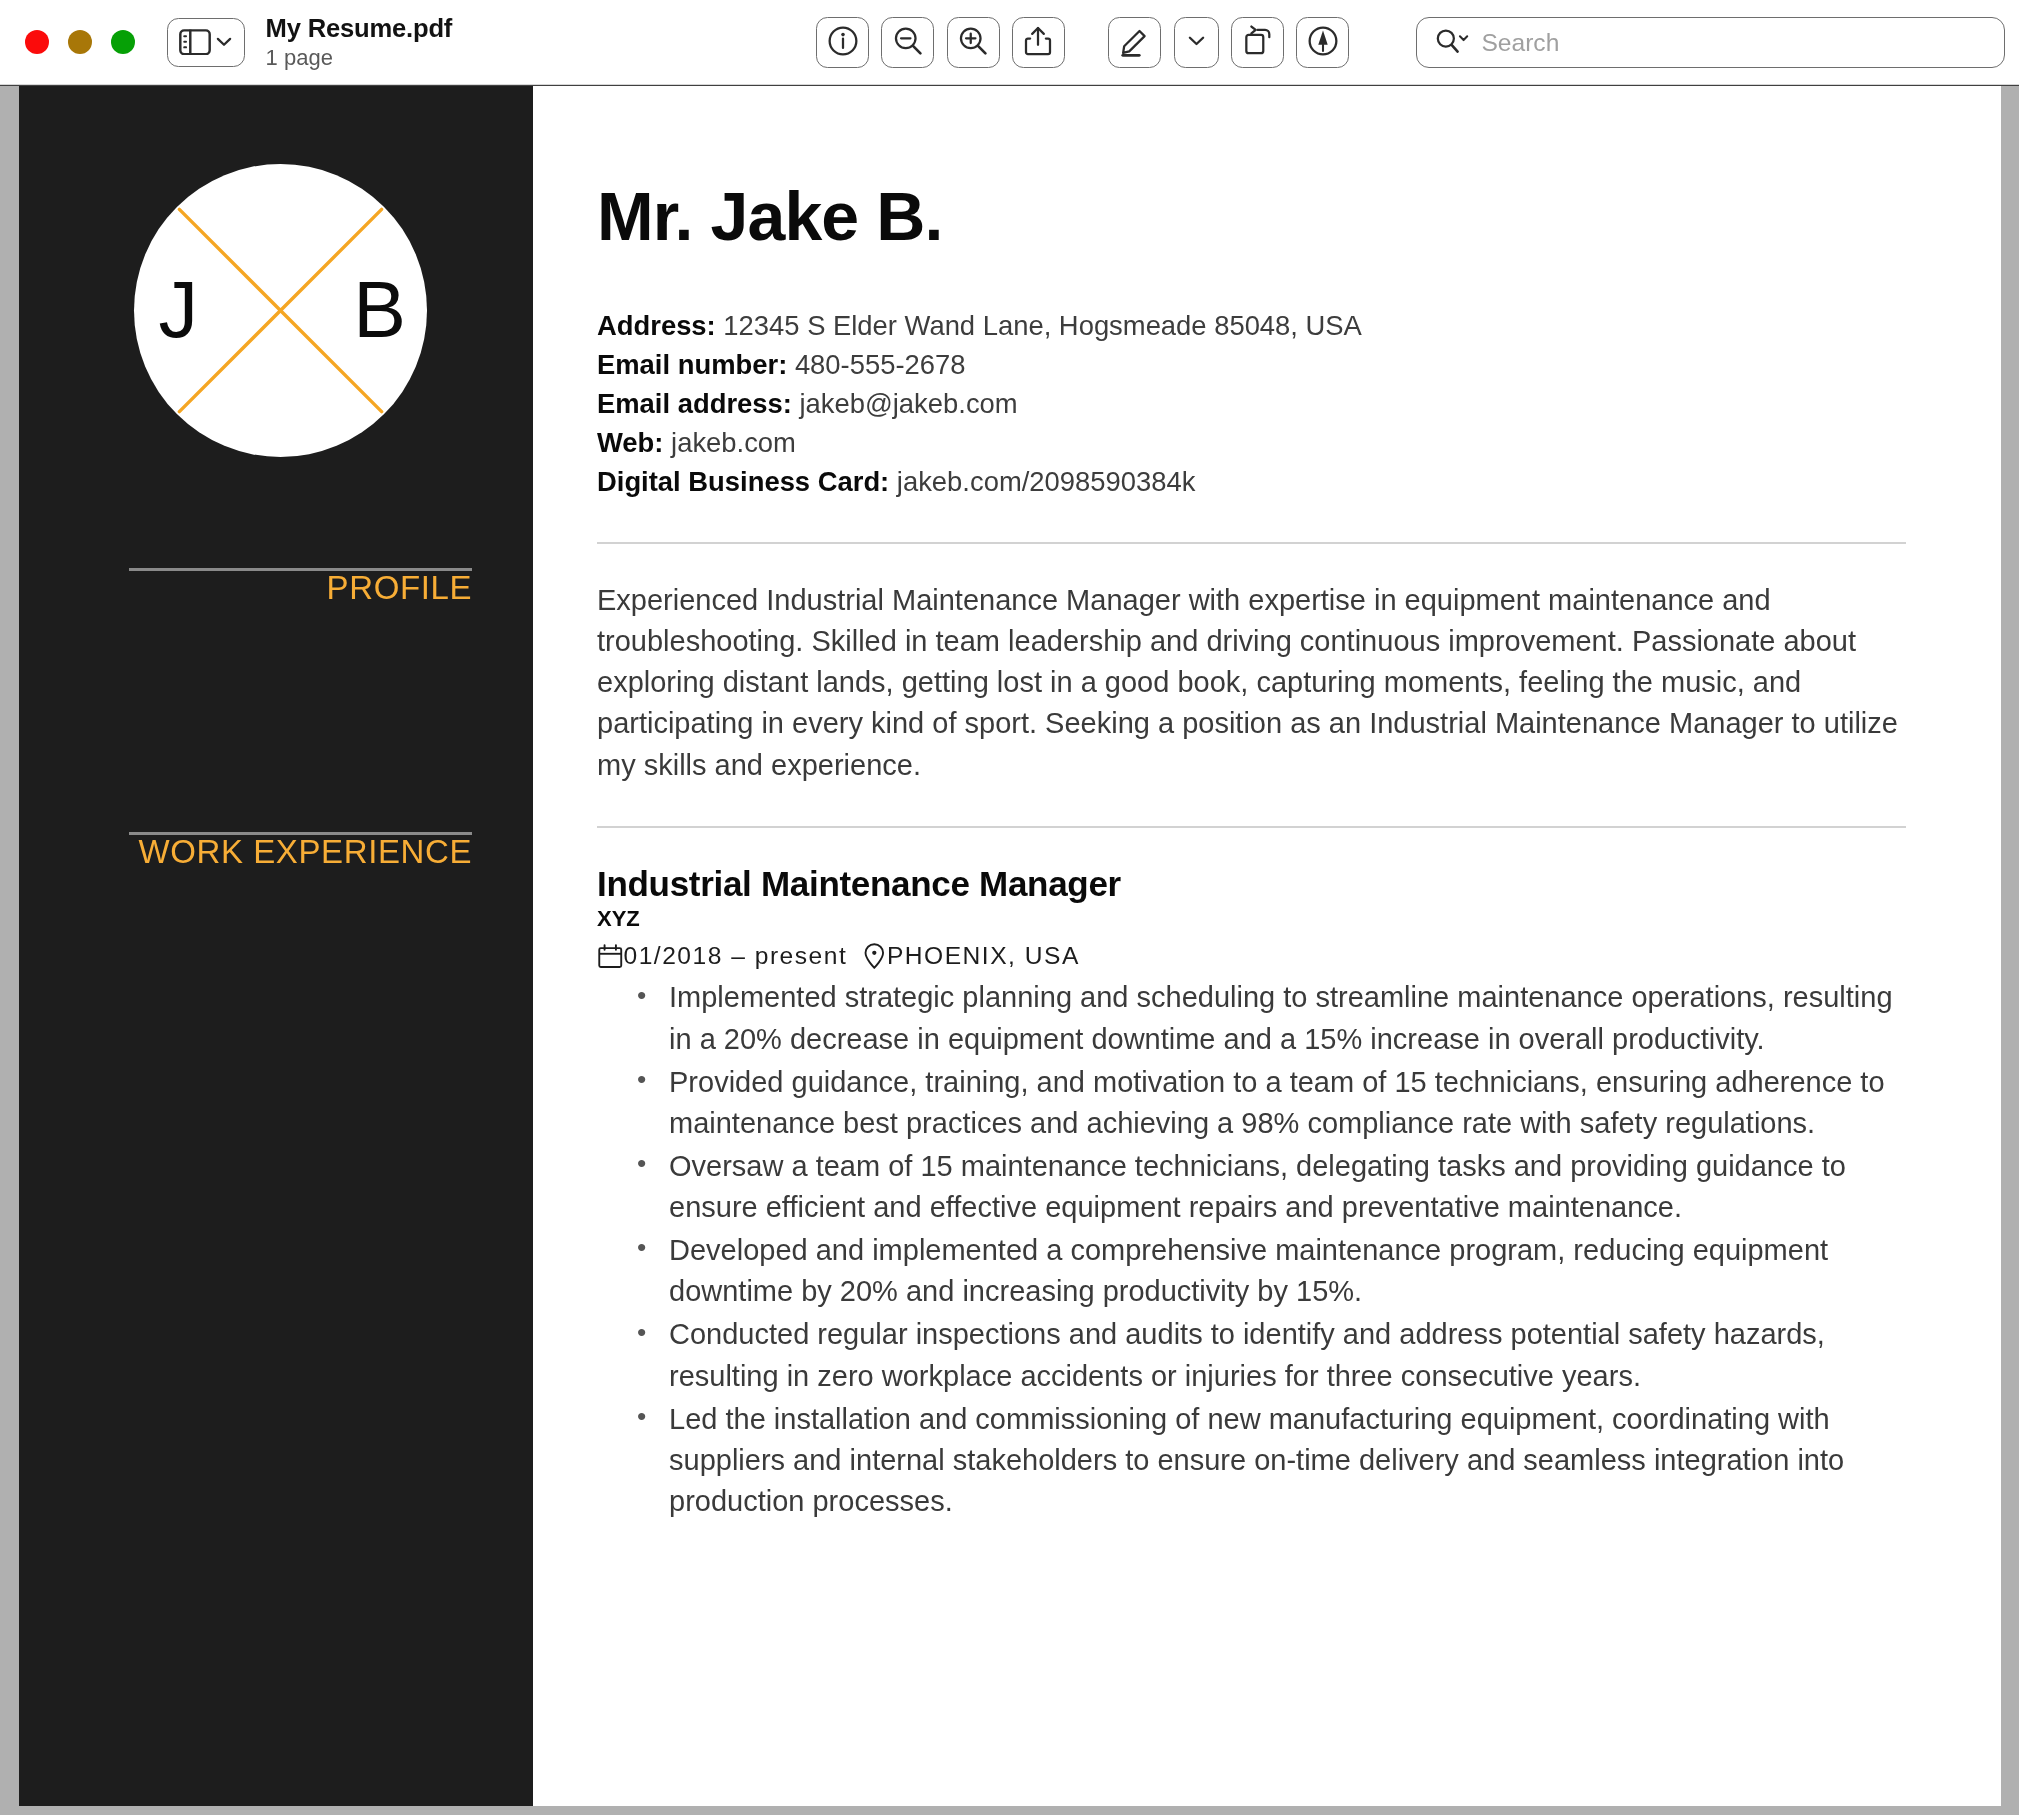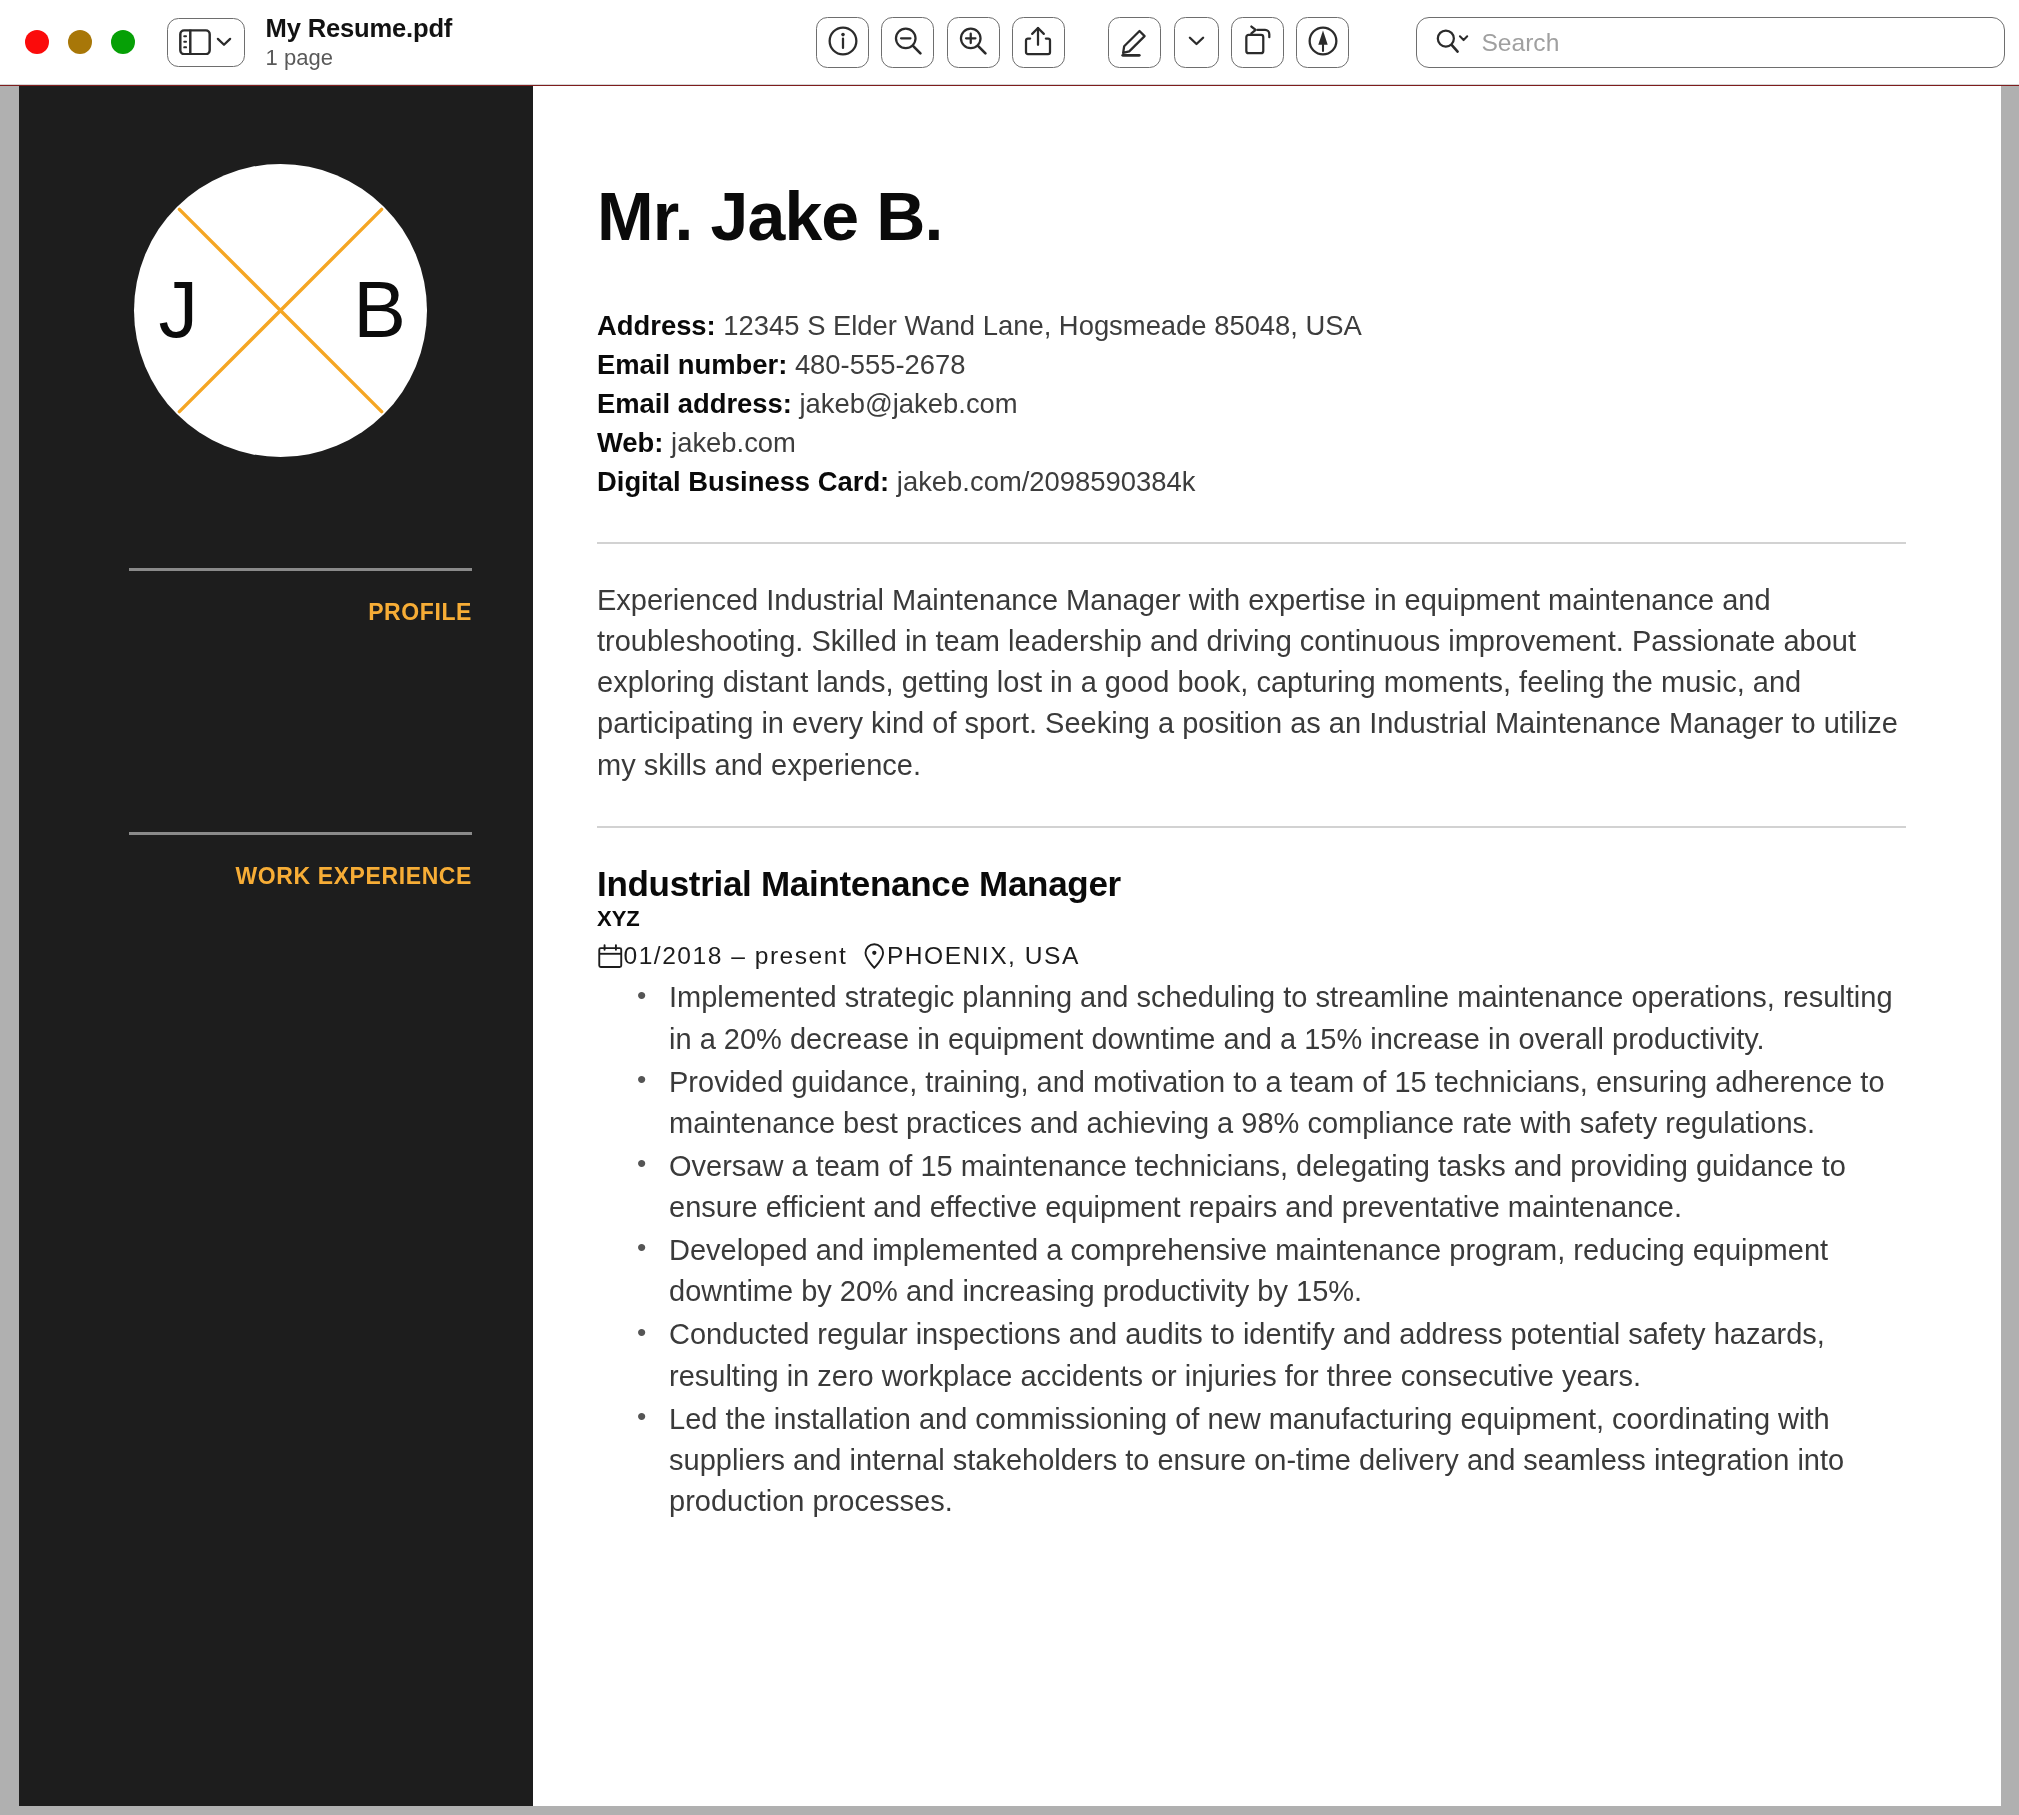--- a/index.html
+++ b/index.html
@@ -12,21 +12,21 @@
     height: 1815px;
     font-family: "Liberation Sans", sans-serif;
     overflow: hidden;
   }
 
   
   .window {
     position: relative;
     width: 2020px;
     height: 1815px;
-    background: #7f1d1d;
+    background: #404040;
     box-sizing: border-box;
     overflow: hidden;
   }
 
   
   .titlebar {
     position: relative;
     height: 85px;
     background: #ffffff;
     border-bottom: 0.9px solid #d6d6d6;
@@ -195,25 +195,24 @@
     position: absolute;
     left: 110px;
     width: 343px;
   }
   .rail-rule {
     height: 2.8px;
     background: #8a8a8a;
     width: 100%;
   }
   .rail-heading {
-    margin-top: 30px;
     text-align: right;
     color: #f7ad36;
-    font-size: 23px;
-    font-weight: bold;
+    font-size: 33px;
+    font-weight: normal;
     letter-spacing: 0.6px;
     line-height: 1;
     font-family: "Liberation Sans", sans-serif;
   }
 
   
   .main {
     flex: 1;
     padding: 95px 95px 0 64px;
     box-sizing: border-box;

